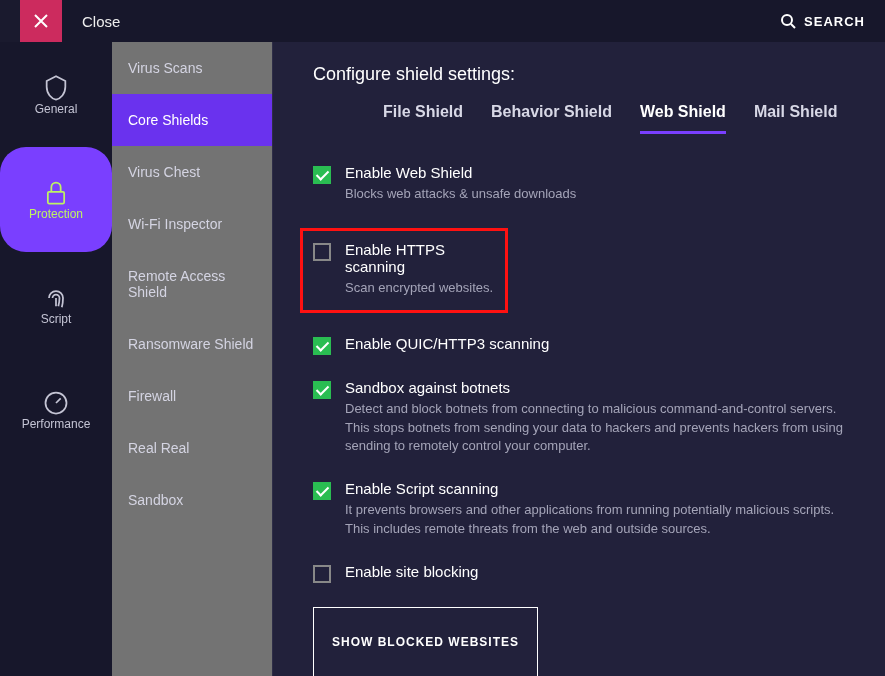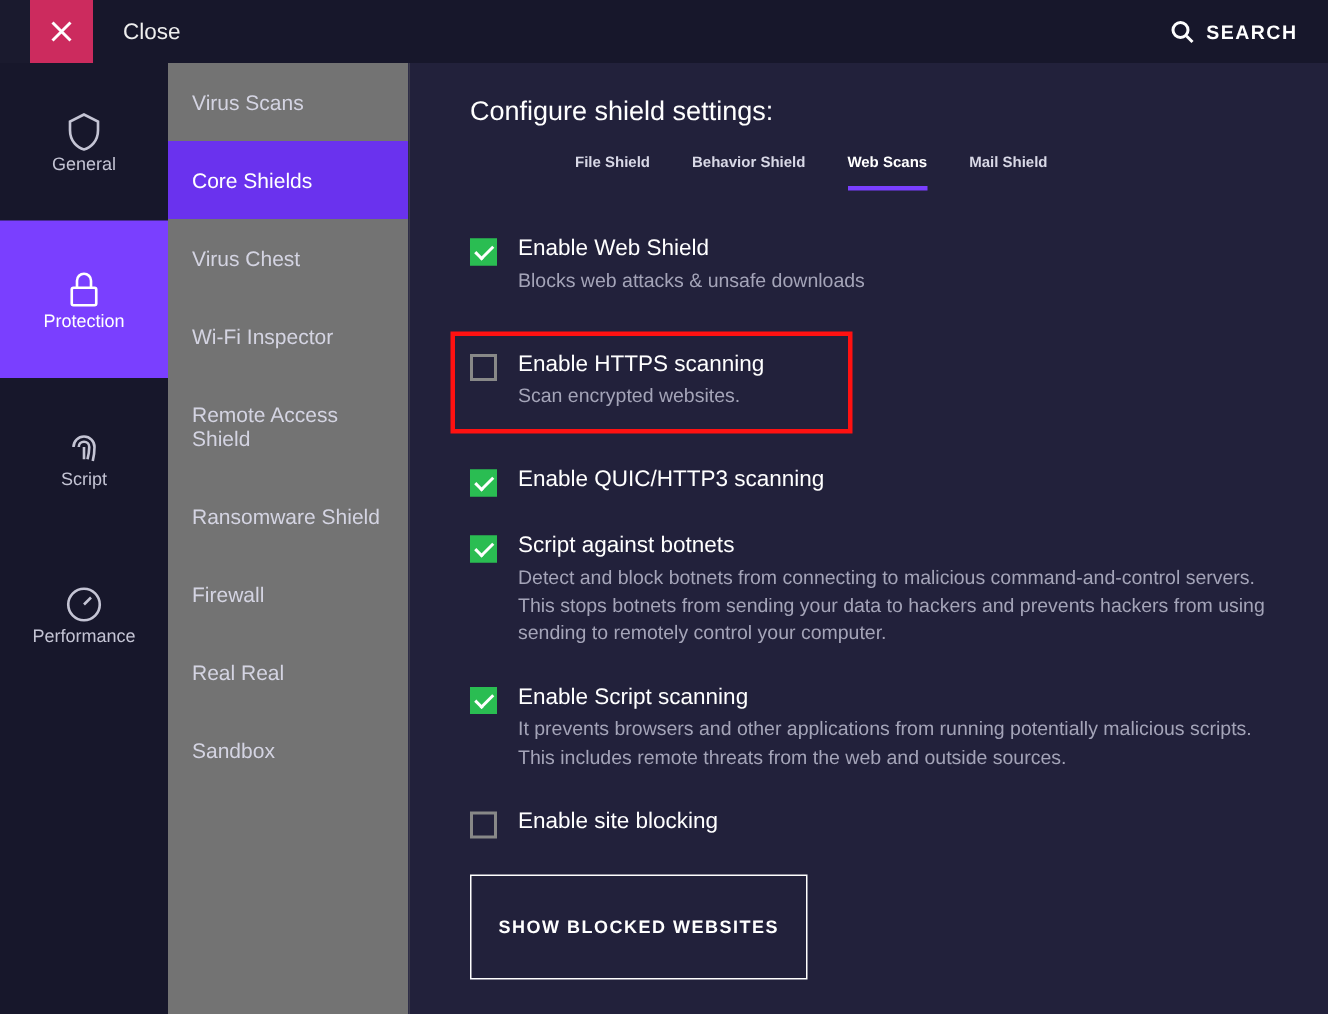--- a/index.html
+++ b/index.html
@@ -7,33 +7,33 @@
     .titlebar { height: 42px; background: #17172b; display: flex; align-items: center; margin-left: 20px; }
     .close-btn { width: 42px; height: 42px; background: #cc2b5e; display: flex; align-items: center; justify-content: center; cursor: pointer; }
     .close-btn svg { width: 14px; height: 14px; }
     .close-label { margin-left: 20px; font-size: 15px; color: #eee; }
     .search-area { margin-left: auto; margin-right: 20px; display: flex; align-items: center; gap: 8px; cursor: pointer; }
     .search-area svg { width: 16px; height: 16px; }
     .search-text { font-weight: 700; font-size: 13px; letter-spacing: 1px; color: #fff; }
     .main { display: flex; height: calc(100% - 42px); }
     .leftbar { width: 112px; background: #17172b; display: flex; flex-direction: column; }
     .left-item { display: flex; flex-direction: column; align-items: center; justify-content: center; gap: 0; height: 105px; cursor: pointer; color: #c4c4d4; }
-    .left-item.active { background: #7a3fff; color: #ffffff; }
+    .left-item.active { background: #7a3fff; color: #bef264; border-radius: 26px; }
     .left-item svg { width: 28px; height: 28px; stroke: currentColor; fill: none; stroke-width: 1.5; }
     .left-item-label { font-size: 12px; }
     .subbar { width: 161px; background: #737373; border-right: 1px solid #2e2d47; display: flex; flex-direction: column; }
     .sub-item { padding: 18px 16px; font-size: 14px; color: #d4d4e2; cursor: pointer; }
     .sub-item.active { background: #6a32ee; color: #fff; }
     .content { flex: 1; padding: 22px 40px 0 40px; overflow-y: auto; position: relative; background: #22213b; }
     .cfg-title { font-size: 18px; color: #fff; margin-bottom: 18px; }
     .tabs { display: flex; gap: 28px; margin-left: 70px; margin-bottom: 30px; }
-    .tab { font-size: 10px; font-weight: 600; color: #d8d8e6; padding-bottom: 10px; cursor: pointer; }
+    .tab { font-size: 16px; font-weight: 600; color: #d8d8e6; padding-bottom: 10px; cursor: pointer; }
     .tab.active { color: #fff; border-bottom: 3px solid #7a3fff; }
     .opt { display: flex; align-items: flex-start; gap: 14px; margin-bottom: 24px; }
-    .opt.highlight { border: 3px solid #f11; padding: 10px 10px 12px 10px; margin-left: -13px; margin-bottom: 22px; width: 268px; }
+    .opt.highlight { border: 3px solid #f11; padding: 10px 10px 12px 10px; margin-left: -13px; margin-bottom: 22px; width: 208px; }
     .cbx { width: 18px; height: 18px; border: 2px solid #888; flex-shrink: 0; margin-top: 2px; cursor: pointer; position: relative; }
     .cbx.on { background: #2abd52; border-color: #2abd52; }
     .cbx.on::after { content: ""; position: absolute; left: 4px; top: 0px; width: 5px; height: 10px; border: solid #fff; border-width: 0 2px 2px 0; transform: rotate(45deg); }
     .opt-body { flex: 1; }
     .opt-title { font-size: 15px; color: #fff; }
     .opt-desc { font-size: 13px; color: #a4a4b8; margin-top: 4px; line-height: 1.45; max-width: 500px; }
     .btn-outline { display: inline-block; border: 1px solid #fff; padding: 27px 18px; font-size: 12px; font-weight: 700; letter-spacing: 1px; color: #fff; cursor: pointer; margin-bottom: 30px; }
     .content::-webkit-scrollbar { width: 6px; }
     .content::-webkit-scrollbar-thumb { background: #555; border-radius: 3px; }
   </style>
@@ -99,21 +99,21 @@
     <div class="sub-item">Real Real</div>
     <div class="sub-item">Sandbox</div>
   </div>
 
   <div class="content">
     <div class="cfg-title">Configure shield settings:</div>
 
     <div class="tabs">
       <div class="tab">File Shield</div>
       <div class="tab">Behavior Shield</div>
-      <div class="tab active">Web Scans</div>
+      <div class="tab active">Web Shield</div>
       <div class="tab">Mail Shield</div>
     </div>
 
     <div class="opt">
       <div class="cbx on"></div>
       <div class="opt-body">
         <div class="opt-title">Enable Web Shield</div>
         <div class="opt-desc">Blocks web attacks &amp; unsafe downloads</div>
       </div>
     </div>
@@ -129,21 +129,21 @@
     <div class="opt">
       <div class="cbx on"></div>
       <div class="opt-body">
         <div class="opt-title">Enable QUIC/HTTP3 scanning</div>
       </div>
     </div>
 
     <div class="opt">
       <div class="cbx on"></div>
       <div class="opt-body">
-        <div class="opt-title">Script against botnets</div>
+        <div class="opt-title">Sandbox against botnets</div>
         <div class="opt-desc">Detect and block botnets from connecting to malicious command-and-control servers. This stops botnets from sending your data to hackers and prevents hackers from using sending to remotely control your computer.</div>
       </div>
     </div>
 
     <div class="opt">
       <div class="cbx on"></div>
       <div class="opt-body">
         <div class="opt-title">Enable Script scanning</div>
         <div class="opt-desc">It prevents browsers and other applications from running potentially malicious scripts. This includes remote threats from the web and outside sources.</div>
       </div>

